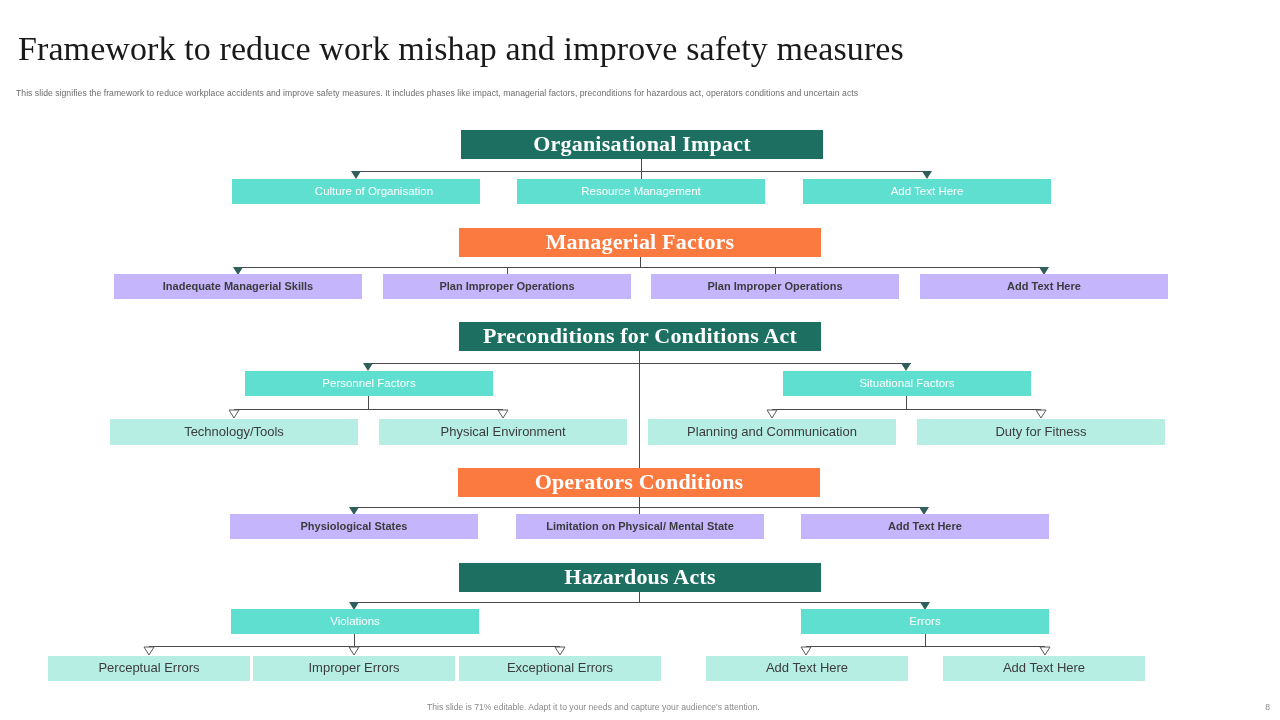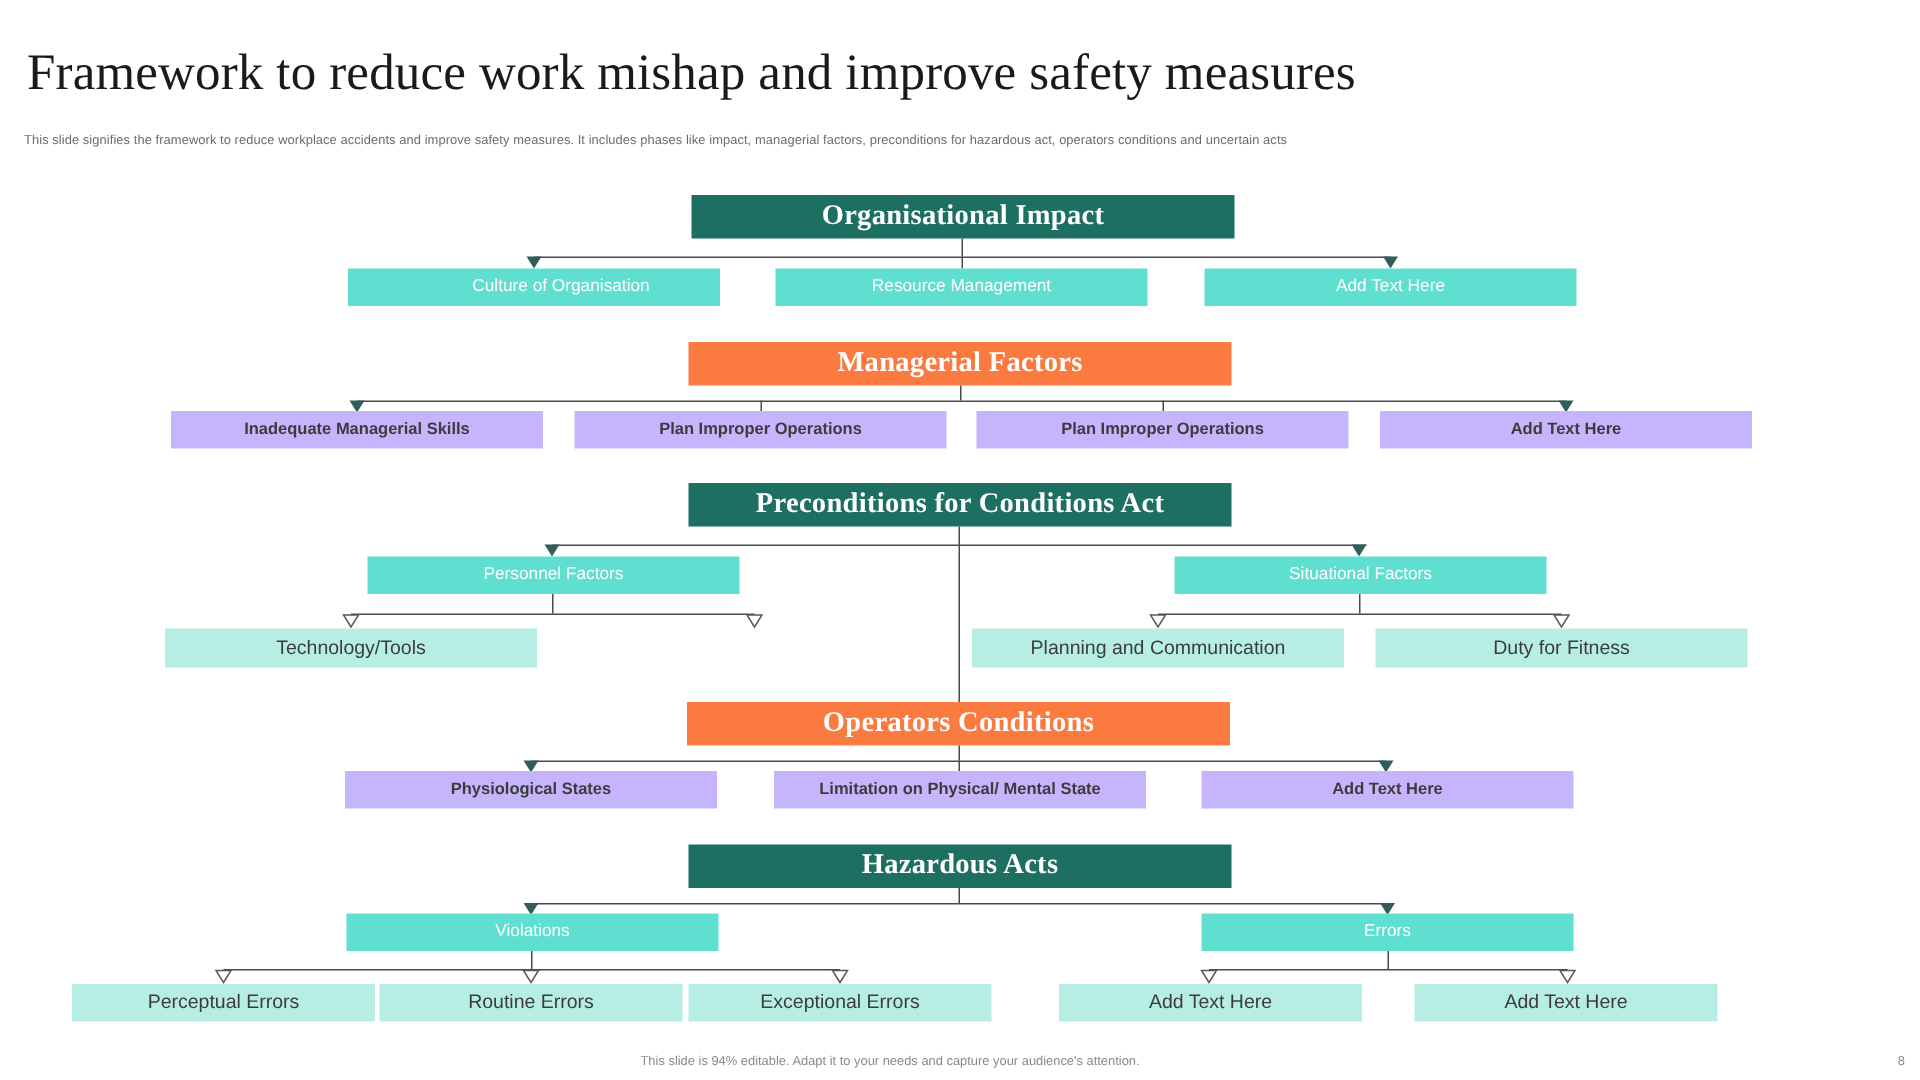--- a/index.html
+++ b/index.html
@@ -49,21 +49,21 @@
     align-items: center;
     justify-content: center;
     text-align: center;
     line-height: 1.1;
   }
 
   
   .hdr {
     font-family: "Liberation Serif", serif;
     font-weight: 700;
-    font-size: 19px;
+    font-size: 22px;
     color: #ffffff;
     letter-spacing: 0.2px;
   }
   .hdr-teal   { background: #1d6f62; }
   .hdr-orange { background: #fb7a40; }
 
   
   .box-turq {
     background: #5fdfd0;
     color: #ffffff;
@@ -173,20 +173,21 @@
         <polygon points="1,1 11,1 6,9" fill="#ffffff" stroke="#5a5a5a" stroke-width="1"></polygon>
       </svg>
   </div>
   <div class="arrow-hollow-wrap" style="left:497px; top:409px;">
     <svg width="12" height="10" viewBox="0 0 12 10">
         <polygon points="1,1 11,1 6,9" fill="#ffffff" stroke="#5a5a5a" stroke-width="1"></polygon>
       </svg>
   </div>
 
   <div class="node box-mint" style="left:110px; top:419px; width:248px; height:26px;">Technology/Tools</div>
+  <div class="node box-mint" style="left:379px; top:419px; width:248px; height:26px;">Physical Environment</div>
 
   <div class="line-v" style="left:906px; top:396px; width:1px; height:13px;"></div>
   <div class="line-h" style="left:772px; top:409px; width:269px; height:1px;"></div>
   <div class="arrow-hollow-wrap" style="left:766px; top:409px;">
     <svg width="12" height="10" viewBox="0 0 12 10">
         <polygon points="1,1 11,1 6,9" fill="#ffffff" stroke="#5a5a5a" stroke-width="1"></polygon>
       </svg>
   </div>
   <div class="arrow-hollow-wrap" style="left:1035px; top:409px;">
     <svg width="12" height="10" viewBox="0 0 12 10">
@@ -231,35 +232,35 @@
         <polygon points="1,1 11,1 6,9" fill="#ffffff" stroke="#5a5a5a" stroke-width="1"></polygon>
       </svg>
   </div>
   <div class="arrow-hollow-wrap" style="left:554px; top:646px;">
     <svg width="12" height="10" viewBox="0 0 12 10">
         <polygon points="1,1 11,1 6,9" fill="#ffffff" stroke="#5a5a5a" stroke-width="1"></polygon>
       </svg>
   </div>
 
   <div class="node box-mint" style="left:48px; top:656px; width:202px; height:25px;">Perceptual Errors</div>
-  <div class="node box-mint" style="left:253px; top:656px; width:202px; height:25px;">Routine Errors</div>
+  <div class="node box-mint" style="left:253px; top:656px; width:202px; height:25px;">Improper Errors</div>
   <div class="node box-mint" style="left:459px; top:656px; width:202px; height:25px;">Exceptional Errors</div>
 
   <div class="line-v" style="left:925px; top:634px; width:1px; height:12px;"></div>
   <div class="line-h" style="left:806px; top:646px; width:239px; height:1px;"></div>
   <div class="arrow-hollow-wrap" style="left:800px; top:646px;">
     <svg width="12" height="10" viewBox="0 0 12 10">
         <polygon points="1,1 11,1 6,9" fill="#ffffff" stroke="#5a5a5a" stroke-width="1"></polygon>
       </svg>
   </div>
   <div class="arrow-hollow-wrap" style="left:1039px; top:646px;">
     <svg width="12" height="10" viewBox="0 0 12 10">
         <polygon points="1,1 11,1 6,9" fill="#ffffff" stroke="#5a5a5a" stroke-width="1"></polygon>
       </svg>
   </div>
 
   <div class="node box-mint" style="left:706px; top:656px; width:202px; height:25px;">Add Text Here</div>
   <div class="node box-mint" style="left:943px; top:656px; width:202px; height:25px;">Add Text Here</div>
 
-  <div class="footer-note">This slide is 94% editable. Adapt it to your needs and capture your audience's attention.</div>
+  <div class="footer-note">This slide is 71% editable. Adapt it to your needs and capture your audience's attention.</div>
   <div class="page-num">8</div>
 
 </div>
 
 </body></html>

